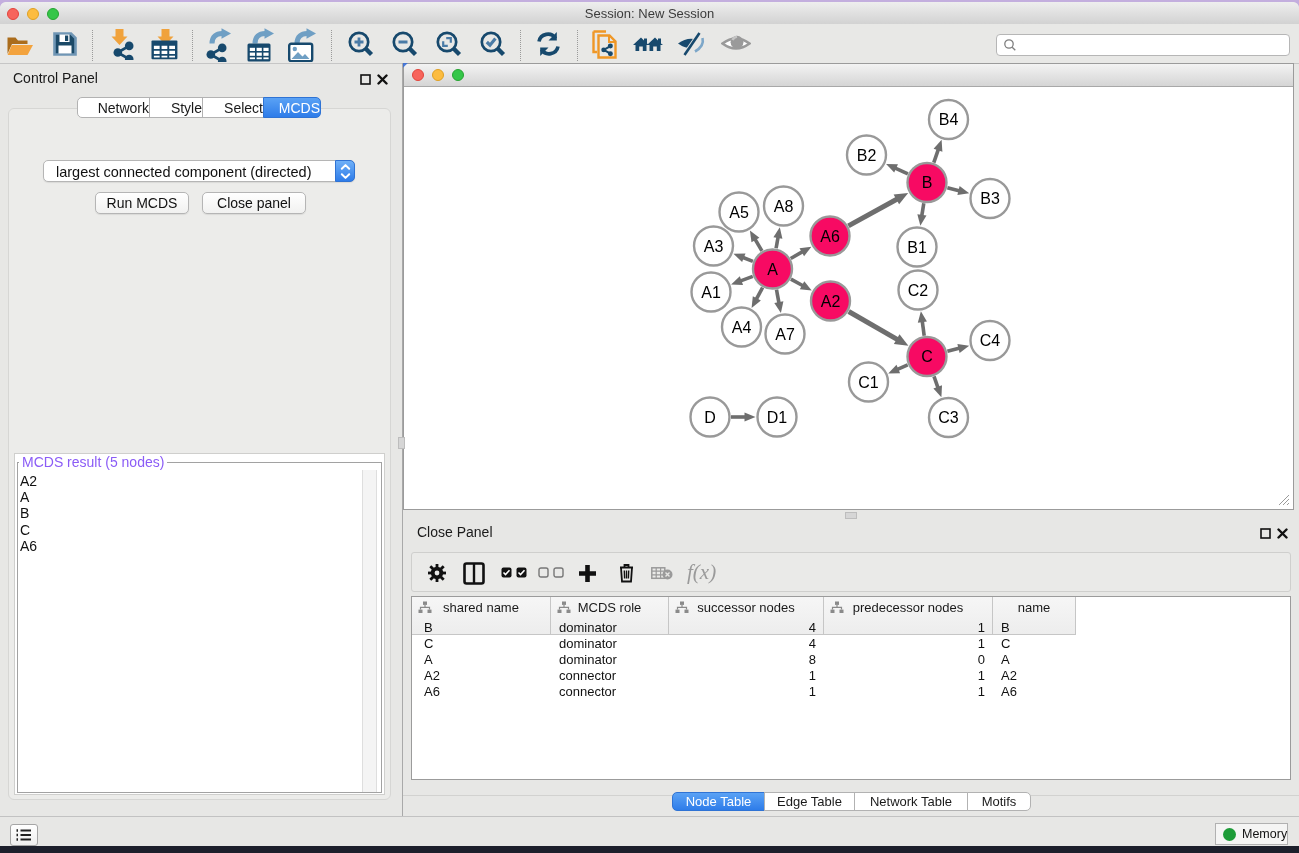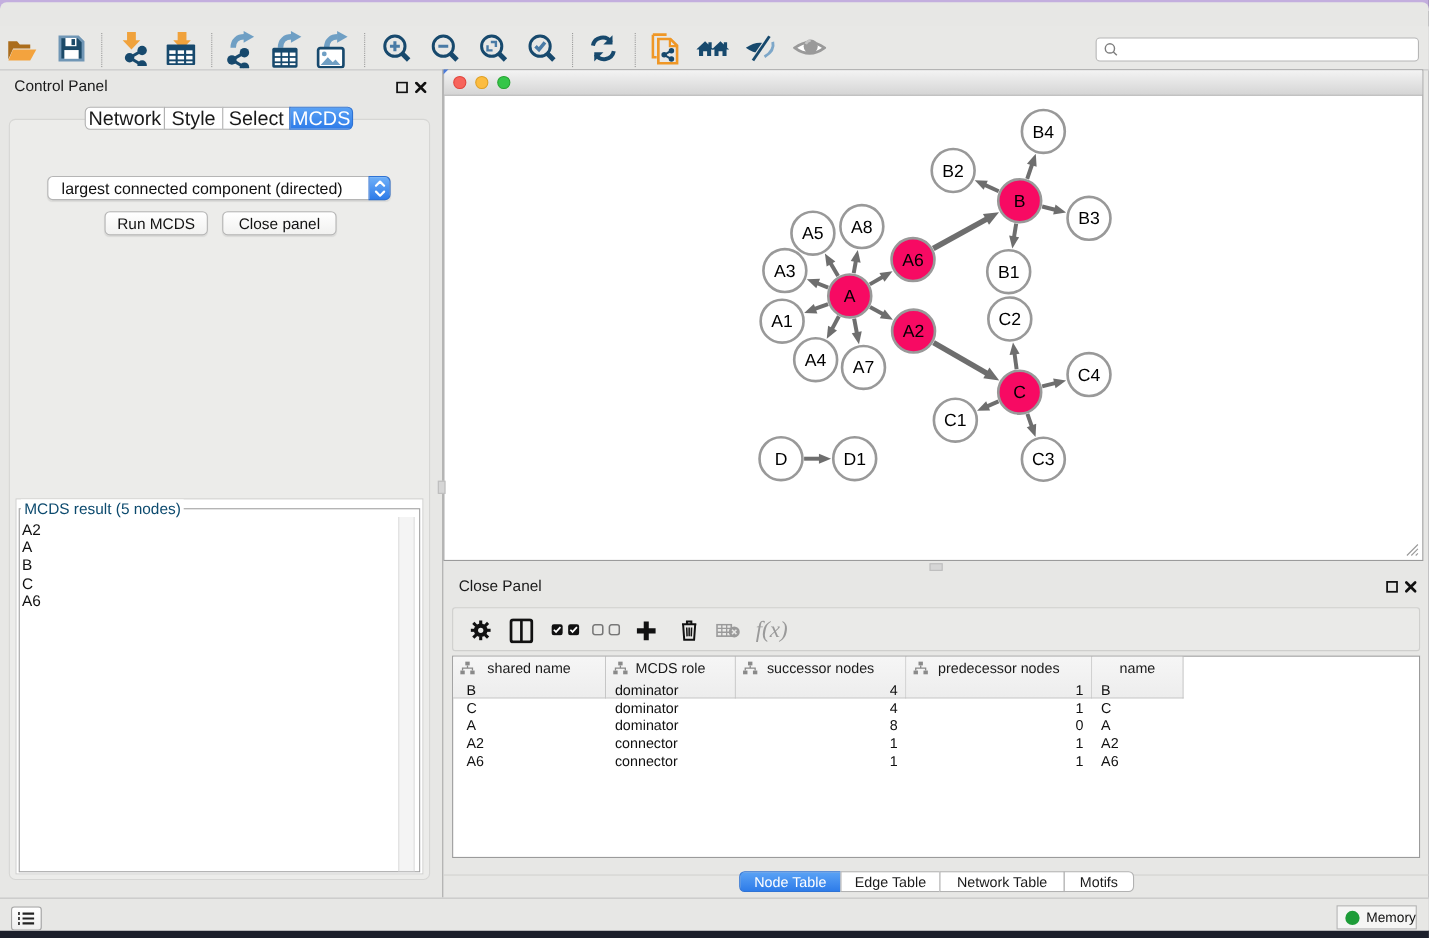--- a/index.html
+++ b/index.html
@@ -12,31 +12,31 @@
 .tl{width:12px;height:12px;border-radius:50%;top:6px}
 #title-text{top:4px;left:0;width:1299px;text-align:center;font-size:13px;color:#3c3c3c}
 #toolbar{left:0;top:22px;width:1299px;height:40px;background:#e8e8e6;border-bottom:1px solid #c6c6c6;box-sizing:border-box}
 .tsep{position:absolute;top:6px;width:0;height:31px;border-left:1px dotted #9a9a9a}
 #searchbox{left:996px;top:10px;width:292px;height:20px;background:#fff;border:1px solid #b6b6b6;border-radius:4px}
 #cp-border{left:0;top:61px;width:403px;height:753px;border-right:1px solid #a9a9a9;box-sizing:border-box}
 #cp-title{left:13px;top:68px;font-size:14px;color:#1a1a1a}
 .wbtn{top:72px;width:11px;height:11px}
 #tabs{left:77px;top:95px;height:21px}
 .tab{position:absolute;top:0;height:19px;background:#fff;border:1px solid #b2b2b2;box-sizing:content-box;
-  font-size:18px;color:#1a1a1a;text-align:center;line-height:20px}
+  font-size:14px;color:#1a1a1a;text-align:right;line-height:20px}
 #tab-mcds{background:linear-gradient(#5aa2f5,#2e7ce9);color:#fff;border-color:#2f73d4;border-radius:0 5px 5px 0}
 #cp-panel{left:8px;top:106px;width:383px;height:692px;background:#ececea;border:1px solid #d6d6d4;border-radius:6px;box-sizing:border-box}
 #opt-label{left:5px;top:134px;width:399px;text-align:center;font-size:15px;color:#111}
 #dropdown{left:43px;top:158px;width:312px;height:22px;background:#fff;border:1px solid #b5b5b5;border-radius:5px;box-sizing:border-box;box-shadow:0 1px 1px rgba(0,0,0,0.08)}
 #dd-text{left:12px;top:2.5px;font-size:14.5px;color:#111}
 #dd-btn{right:-1px;top:-1px;width:20px;height:22px;border-radius:0 5px 5px 0;background:linear-gradient(#6fb0f8,#2e7ce9);border:1px solid #2f73d4;box-sizing:border-box}
 .btn{position:absolute;height:22px;background:linear-gradient(#ffffff,#f1f1f0);border:1px solid #b5b5b5;border-radius:5px;box-sizing:border-box;font-size:14px;color:#111;text-align:center;line-height:20px;box-shadow:0 1px 1px rgba(0,0,0,0.08)}
 #fs-white{left:14px;top:451px;width:371px;height:342px;background:#fff;border:1px solid #cfcfcd;box-sizing:border-box}
 #fieldset{left:17px;top:460px;width:365px;height:331px;border:1px solid #a2a2a2;box-sizing:border-box}
-#fs-legend{left:19px;top:452px;background:#ffffff;padding:0 3px;font-size:14px;color:#0c4a6e}
+#fs-legend{left:19px;top:452px;background:#ffffff;padding:0 3px;font-size:14px;color:#8b5cf6}
 #fs-list{left:20px;top:471px;font-size:14px;color:#111;line-height:16.2px}
 #fs-scroll{left:362px;top:468px;width:13px;height:322px;background:#f4f4f4;border:1px solid #dedede;border-top:none;border-bottom:none}
 #statusbar{left:0;top:814px;width:1299px;height:30px;background:#e7e7e5;border-top:1px solid #c2c2c2}
 #stat-btn{left:10px;top:7px;width:26px;height:20px;background:linear-gradient(#fff,#eee);border:1px solid #a5a5a5;border-radius:3px}
 #mem-btn{left:1215px;top:6px;width:73px;height:22px;background:#f5f5f4;border:1px solid #b1b1b1;box-sizing:border-box;font-size:12.5px;color:#111}
 #netwin{left:403px;top:61px;width:891px;height:447px;background:#fff;border:1px solid #9b9b9b;box-sizing:border-box}
 #net-titlebar{left:0;top:0;width:889px;height:22px;background:linear-gradient(#f3f3f3,#d5d5d5);border-bottom:1px solid #a8a8a8}
 #net-title{top:4px;left:6px;width:889px;text-align:center;font-size:13px;color:#333}
 #tp-title{left:417px;top:522px;font-size:14px;color:#1a1a1a}
 #tp-toolbar{left:411px;top:550px;width:880px;height:40px;background:#eaeae8;border:1px solid #cfcfcd;border-radius:3px;box-sizing:border-box}
@@ -47,20 +47,26 @@
 .btab{position:absolute;top:12px;height:17px;background:#fff;border:1px solid #b2b2b2;box-sizing:content-box;font-size:13px;color:#1a1a1a;text-align:center;line-height:17px}
 #btab-node{background:linear-gradient(#5aa2f5,#2e7ce9);color:#fff;border-color:#2f73d4;border-radius:5px 0 0 5px}
 svg{display:block}
 .icon{position:absolute}
 </style>
 </head>
 <body>
 <div class="abs" id="desktop-top"></div>
 <div class="abs" id="app">
 
+<div class="abs" id="titlebar">
+  <div class="abs tl" style="left:7px;background:#f7645c;border:1px solid #e2443c;box-sizing:border-box"></div>
+  <div class="abs tl" style="left:27px;background:#fcbc40;border:1px solid #dfa023;box-sizing:border-box"></div>
+  <div class="abs tl" style="left:47px;background:#35c649;border:1px solid #26a432;box-sizing:border-box"></div>
+  <div class="abs" id="title-text">Session: New Session</div>
+</div>
 
 <div class="abs" id="toolbar">
   <div class="tsep" style="left:92px"></div>
       <div class="tsep" style="left:192px"></div>
       <div class="tsep" style="left:331px"></div>
       <div class="tsep" style="left:520px"></div>
       <div class="tsep" style="left:577px"></div>
       <svg class="icon" style="left:6px;top:7px" width="28" height="26" viewBox="0 0 28 26">
 <path d="M1.5 23 L1.5 6.5 L9.5 6.5 L12 9.5 L21.5 9.5 L21.5 13 L6 13 Z" fill="#ab6d1c"></path>
 <path d="M5.8 14 L27 14 L21.5 24 L1.6 24 Z" fill="#f3a33e"></path>

